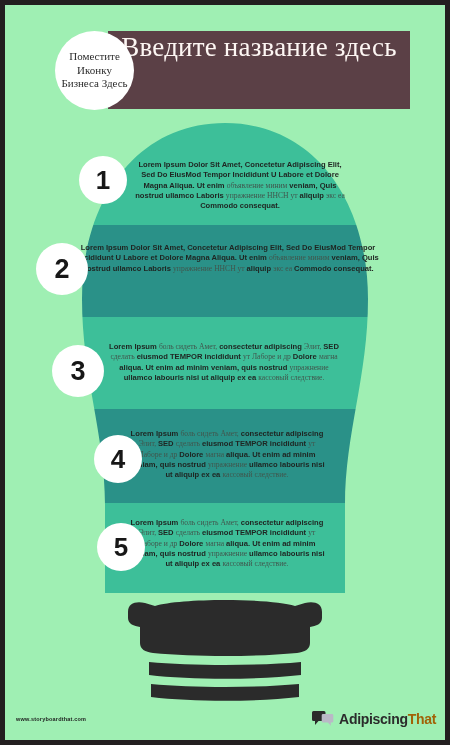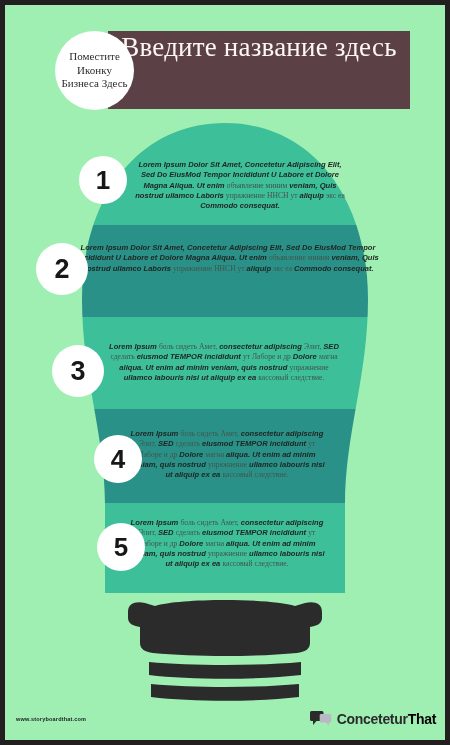--- a/index.html
+++ b/index.html
@@ -80,21 +80,21 @@
   
   .band-text {
     position:absolute;
     text-align:center;
     color:#1f2421;
     font-size:7.6px;
     line-height:1.36;
     font-weight:700;
     z-index:3;
   }
-  .band-text .lt { font-family:"Liberation Sans", sans-serif; font-weight:700;font-style:italic; }
+  .band-text .lt { font-family:"Liberation Sans", sans-serif; font-weight:700; }
   .band-text .cy {
     font-family:"Liberation Serif", serif;
     font-weight:400;
     color:#41564d;
     margin-top:29px;
   }
 
   #text-1 { left:128px; top:155px; width:214px; }
   #text-2 { left:68px;  top:238px; width:310px; }
   #text-3 { left:100px; top:337px; width:238px; }
@@ -138,21 +138,21 @@
     gap:5px;
   }
   #logo-mark { display:block; }
   #logo-word {
     font-size:14px;
     font-weight:700;
     letter-spacing:-0.3px;
     color:#2b2b2b;
     white-space:nowrap;
   }
-  #logo-word .that { color:#000000; }
+  #logo-word .that { color:#a16207; }
 </style>
 </head>
 <body>
 
 <div id="poster">
 
   <div id="bulb-wrap">
     <svg id="bulb-svg" width="440" height="735" viewBox="0 0 440 735">
       <defs>
         <clipPath id="bulbClip">
@@ -225,16 +225,16 @@
   <div class="num-circle" id="num-4">4</div>
   <div class="num-circle" id="num-5">5</div>
 
   <div id="footer-url">www.storyboardthat.com</div>
 
   <div id="logo-block">
     <svg id="logo-mark" width="22" height="18" viewBox="0 0 22 18">
       <path d="M1 1 h11 a1.5 1.5 0 0 1 1.5 1.5 v7 a1.5 1.5 0 0 1 -1.5 1.5 h-5.5 l-3.5 4 v-4 h-1.5 a1.5 1.5 0 0 1 -1.5 -1.5 v-7 a1.5 1.5 0 0 1 1.5 -1.5 z" fill="#2b2b2b"></path>
       <path d="M11 4 h9 a1.3 1.3 0 0 1 1.3 1.3 v6 a1.3 1.3 0 0 1 -1.3 1.3 h-1.2 v3.2 l-2.9 -3.2 h-4.9 a1.3 1.3 0 0 1 -1.3 -1.3 v-6 a1.3 1.3 0 0 1 1.3 -1.3 z" fill="#b9b9c6"></path>
     </svg>
-    <div id="logo-word"><span>Concetetur</span><span class="that">That</span></div>
+    <div id="logo-word"><span>Adipiscing</span><span class="that">That</span></div>
   </div>
 
 </div>
 
 </body></html>

